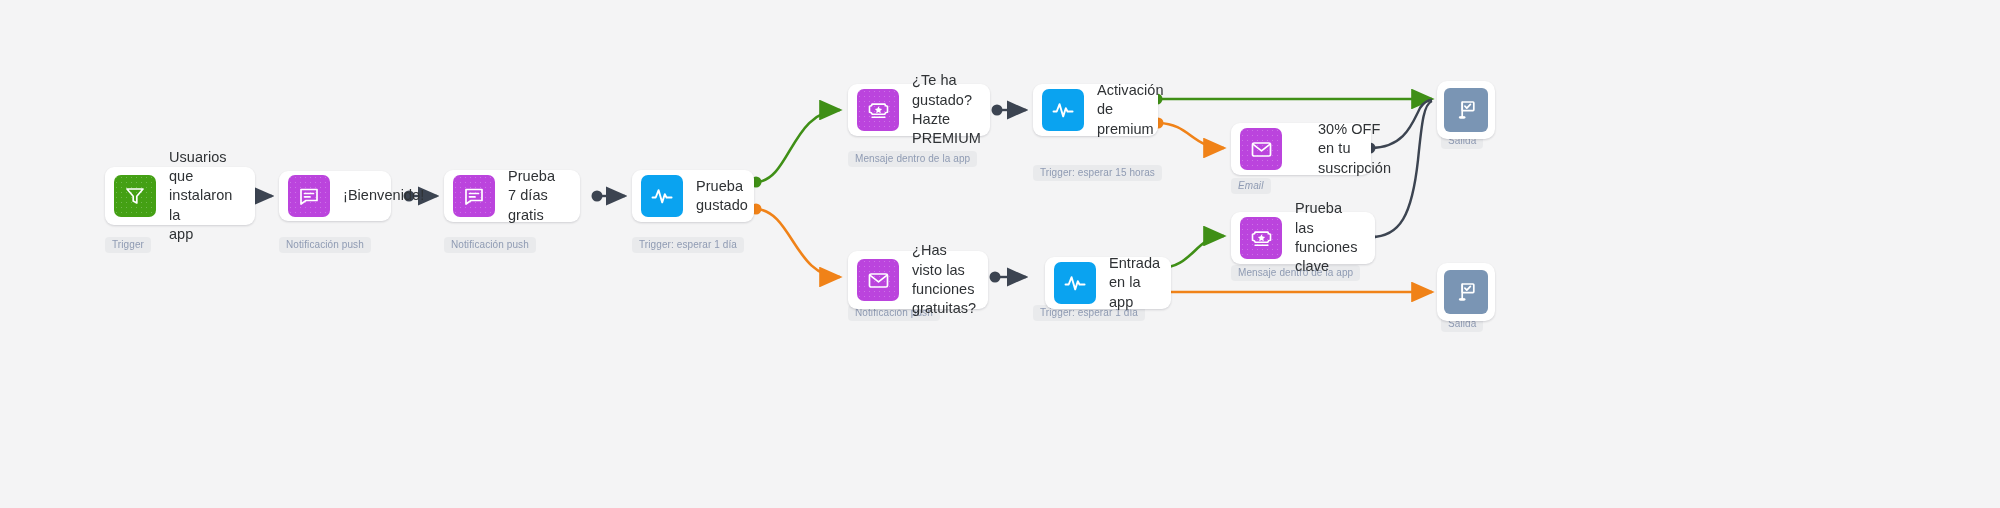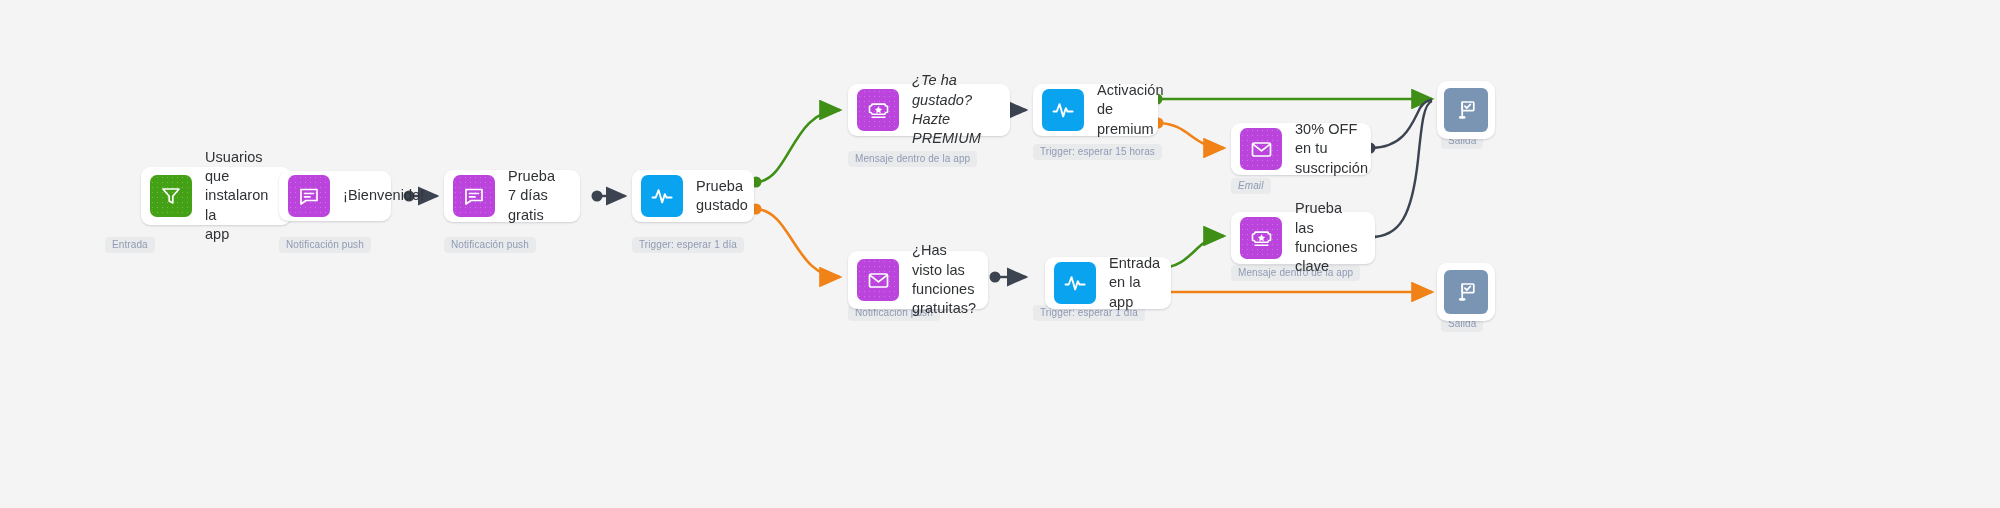--- a/index.html
+++ b/index.html
@@ -171,32 +171,32 @@
       <line x1="1160" y1="292" x2="1432" y2="292" stroke="#f08218" stroke-width="2.6" marker-end="url(#ah-alternate)"></line>
       <circle cx="1159" cy="292" r="5.5" fill="#f08218"></circle>
     </g>
 
     <g>
       <path d="M 1371 237 C 1400 237 1412 215 1418 160 C 1422 120 1424 104 1432 101" fill="none" stroke="#3c4451" stroke-width="2.4"></path>
       <circle cx="1370" cy="237" r="5.5" fill="#3c4451"></circle>
     </g>
   </svg>
 
-  <div class="node" style="left:105px; top:167px; width:150px; height:58px;margin-left:36px;">
+  <div class="node" style="left:105px; top:167px; width:150px; height:58px;">
     <span class="node-icon icon-green">
       <svg width="24" height="24" viewBox="0 0 24 24">
         <path d="M4 5h16l-6.2 7.2V19l-3.6-2.1v-4.7z" fill="none" stroke="#fff" stroke-width="1.7" stroke-linejoin="round"></path>
       </svg>
       <span class="dots-overlay"></span>
     </span>
     <span class="node-title">Usuarios que
 instalaron la
 app</span>
   </div>
-  <div class="node-label" style="left:105px; top:237px;">Entrada</div>
+  <div class="node-label" style="left:105px; top:237px;">Trigger</div>
 
   <div class="node" style="left:279px; top:171px; width:112px; height:50px;">
     <span class="node-icon icon-purple">
       <svg width="24" height="24" viewBox="0 0 24 24">
         <path d="M4 5.5h16v11H9l-5 3.5v-3.5H4z" fill="none" stroke="#fff" stroke-width="1.7" stroke-linejoin="round"></path>
         <line x1="7.5" y1="9.5" x2="16.5" y2="9.5" stroke="#fff" stroke-width="1.7" stroke-linecap="round"></line>
         <line x1="7.5" y1="12.8" x2="13" y2="12.8" stroke="#fff" stroke-width="1.7" stroke-linecap="round"></line>
       </svg>
       <span class="dots-overlay"></span>
     </span>
@@ -222,21 +222,21 @@
     <span class="node-icon icon-blue">
       <svg width="26" height="26" viewBox="0 0 26 26">
         <path d="M3.5 14.5h3.2L9.6 7.2l3.6 12.2 2.6-8.2 1.7 3.3h5.1" fill="none" stroke="#fff" stroke-width="1.9" stroke-linecap="round" stroke-linejoin="round"></path>
       </svg>
     </span>
     <span class="node-title">Prueba
 gustado</span>
   </div>
   <div class="node-label" style="left:632px; top:237px;">Trigger: esperar 1 día</div>
 
-  <div class="node" style="left:848px; top:84px; width:162px; height:52px;font-style:italic;">
+  <div class="node" style="left:848px; top:84px; width:142px; height:52px;">
     <span class="node-icon icon-purple">
       <svg width="25" height="25" viewBox="0 0 25 25">
         <path d="M3.5 8.2c1.5 0 2.6-.9 2.6-2.1h12.8c0 1.2 1.1 2.1 2.6 2.1v6c-1.5 0-2.6.9-2.6 2.1H6.1c0-1.2-1.1-2.1-2.6-2.1z" fill="none" stroke="#fff" stroke-width="1.6" stroke-linejoin="round"></path>
         <path d="M12.5 8.3l1.1 2.3 2.5.35-1.8 1.75.43 2.5-2.24-1.2-2.24 1.2.43-2.5L8.9 10.95l2.5-.35z" fill="#fff"></path>
         <line x1="6.1" y1="19.2" x2="18.9" y2="19.2" stroke="#fff" stroke-width="1.6" stroke-linecap="round"></line>
       </svg>
       <span class="dots-overlay"></span>
     </span>
     <span class="node-title">¿Te ha gustado?
 Hazte PREMIUM</span>
@@ -245,23 +245,23 @@
 
   <div class="node" style="left:1033px; top:84px; width:125px; height:52px;">
     <span class="node-icon icon-blue">
       <svg width="26" height="26" viewBox="0 0 26 26">
         <path d="M3.5 14.5h3.2L9.6 7.2l3.6 12.2 2.6-8.2 1.7 3.3h5.1" fill="none" stroke="#fff" stroke-width="1.9" stroke-linecap="round" stroke-linejoin="round"></path>
       </svg>
     </span>
     <span class="node-title">Activación
 de premium</span>
   </div>
-  <div class="node-label" style="left:1033px; top:144px;text-align:right;">Trigger: esperar 15 horas</div>
-
-  <div class="node" style="left:1231px; top:123px; width:140px; height:52px;">
+  <div class="node-label" style="left:1033px; top:165px;text-align:right;">Trigger: esperar 15 horas</div>
+
+  <div class="node" style="left:1231px; top:123px; width:140px; height:52px;gap:23px;">
     <span class="node-icon icon-purple">
       <svg width="25" height="25" viewBox="0 0 25 25">
         <rect x="3.5" y="6" width="18" height="13" rx="1.6" fill="none" stroke="#fff" stroke-width="1.7"></rect>
         <path d="M3.9 7.2l8.6 6.6 8.6-6.6" fill="none" stroke="#fff" stroke-width="1.7" stroke-linejoin="round"></path>
       </svg>
       <span class="dots-overlay"></span>
     </span>
     <span class="node-title">30% OFF en tu
 suscripción</span>
   </div>

